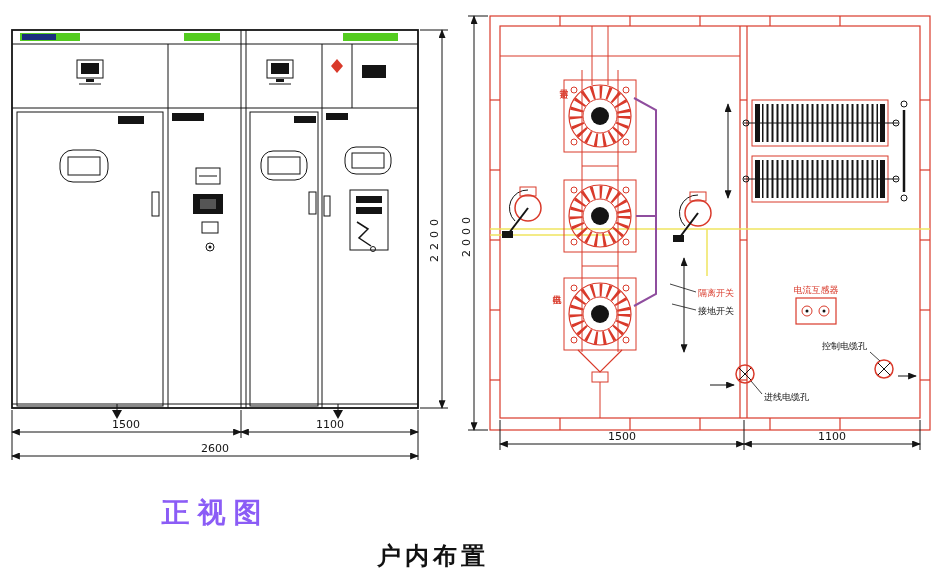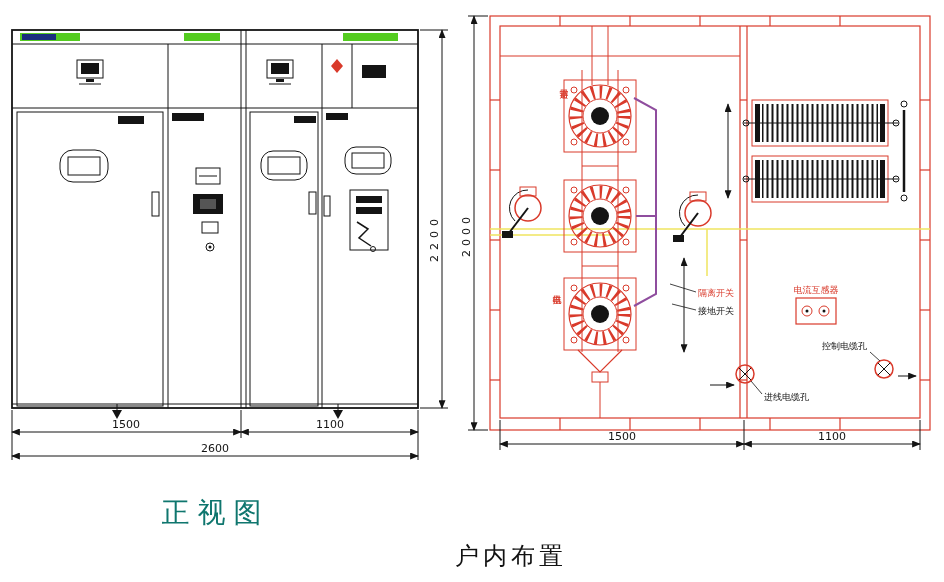--- a/index.html
+++ b/index.html
@@ -13,24 +13,24 @@
   #fv{left:0;} #tv{left:460px;}
   .ink{stroke:#141414} .red{stroke:var(--red)} .pur{stroke:var(--purple)} .yel{stroke:var(--yellow)}
   .nf{fill:none} .wf{fill:#fff}
   .inkf{fill:#141414;stroke:none} .redf{fill:var(--red);stroke:none}
   .grnf{fill:var(--green);stroke:none} .navf{fill:var(--navy);stroke:none} .gryf{fill:#555;stroke:none}
   .inkt{fill:#141414;stroke:none} .redt{fill:var(--red);stroke:none}
   text{font-family:"DejaVu Sans",sans-serif;}
   .dim{font-size:11px;}
   .ann{font-size:9px;}
   .vert{writing-mode:vertical-rl;text-orientation:upright;}
-  .caption{position:absolute;text-align:center;color:#0f766e;
-           font-family:"DejaVu Serif",serif;font-weight:400;font-size:28px;letter-spacing:8px;}
-  .title{position:absolute;text-align:right;color:#111;
-         font-family:"DejaVu Serif",serif;font-weight:400;font-size:24px;letter-spacing:4px;}
+  .caption{position:absolute;text-align:center;color:#8b5cf6;
+           font-family:"DejaVu Serif",serif;font-weight:700;font-size:28px;letter-spacing:8px;}
+  .title{position:absolute;text-align:left;color:#111;
+         font-family:"DejaVu Serif",serif;font-weight:700;font-size:24px;letter-spacing:4px;}
 </style>
 </head>
 <body>
 
 <div id="stage">
 
   <svg id="fv" width="460" height="470" viewBox="0 0 460 470">
     <defs>
       <marker id="fv-arrow" viewBox="0 0 10 8" markerWidth="9" markerHeight="7" refX="9" refY="4" orient="auto-start-reverse">
         <path d="M0,0L10,4L0,8Z" fill="#141414"></path>

